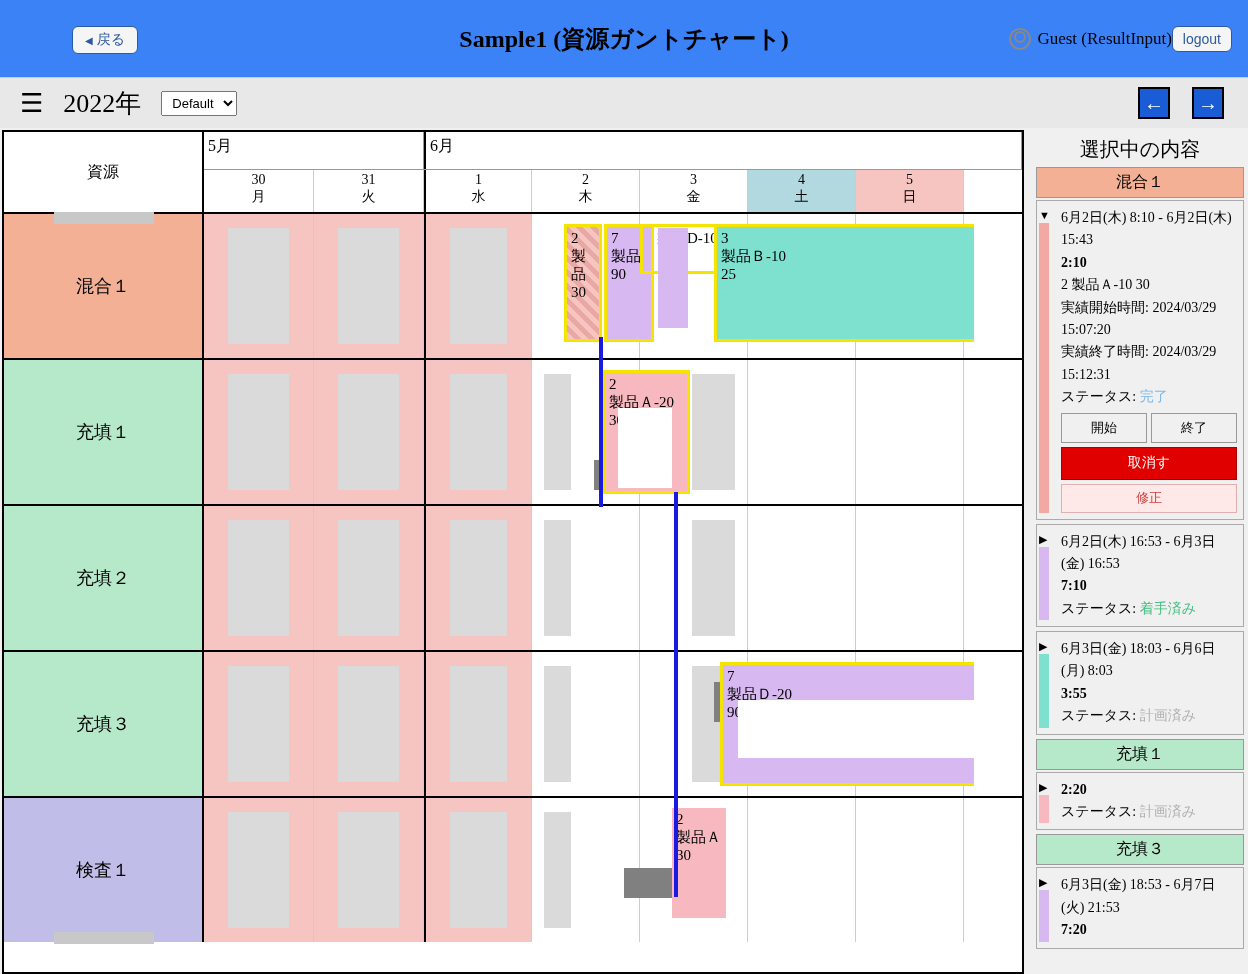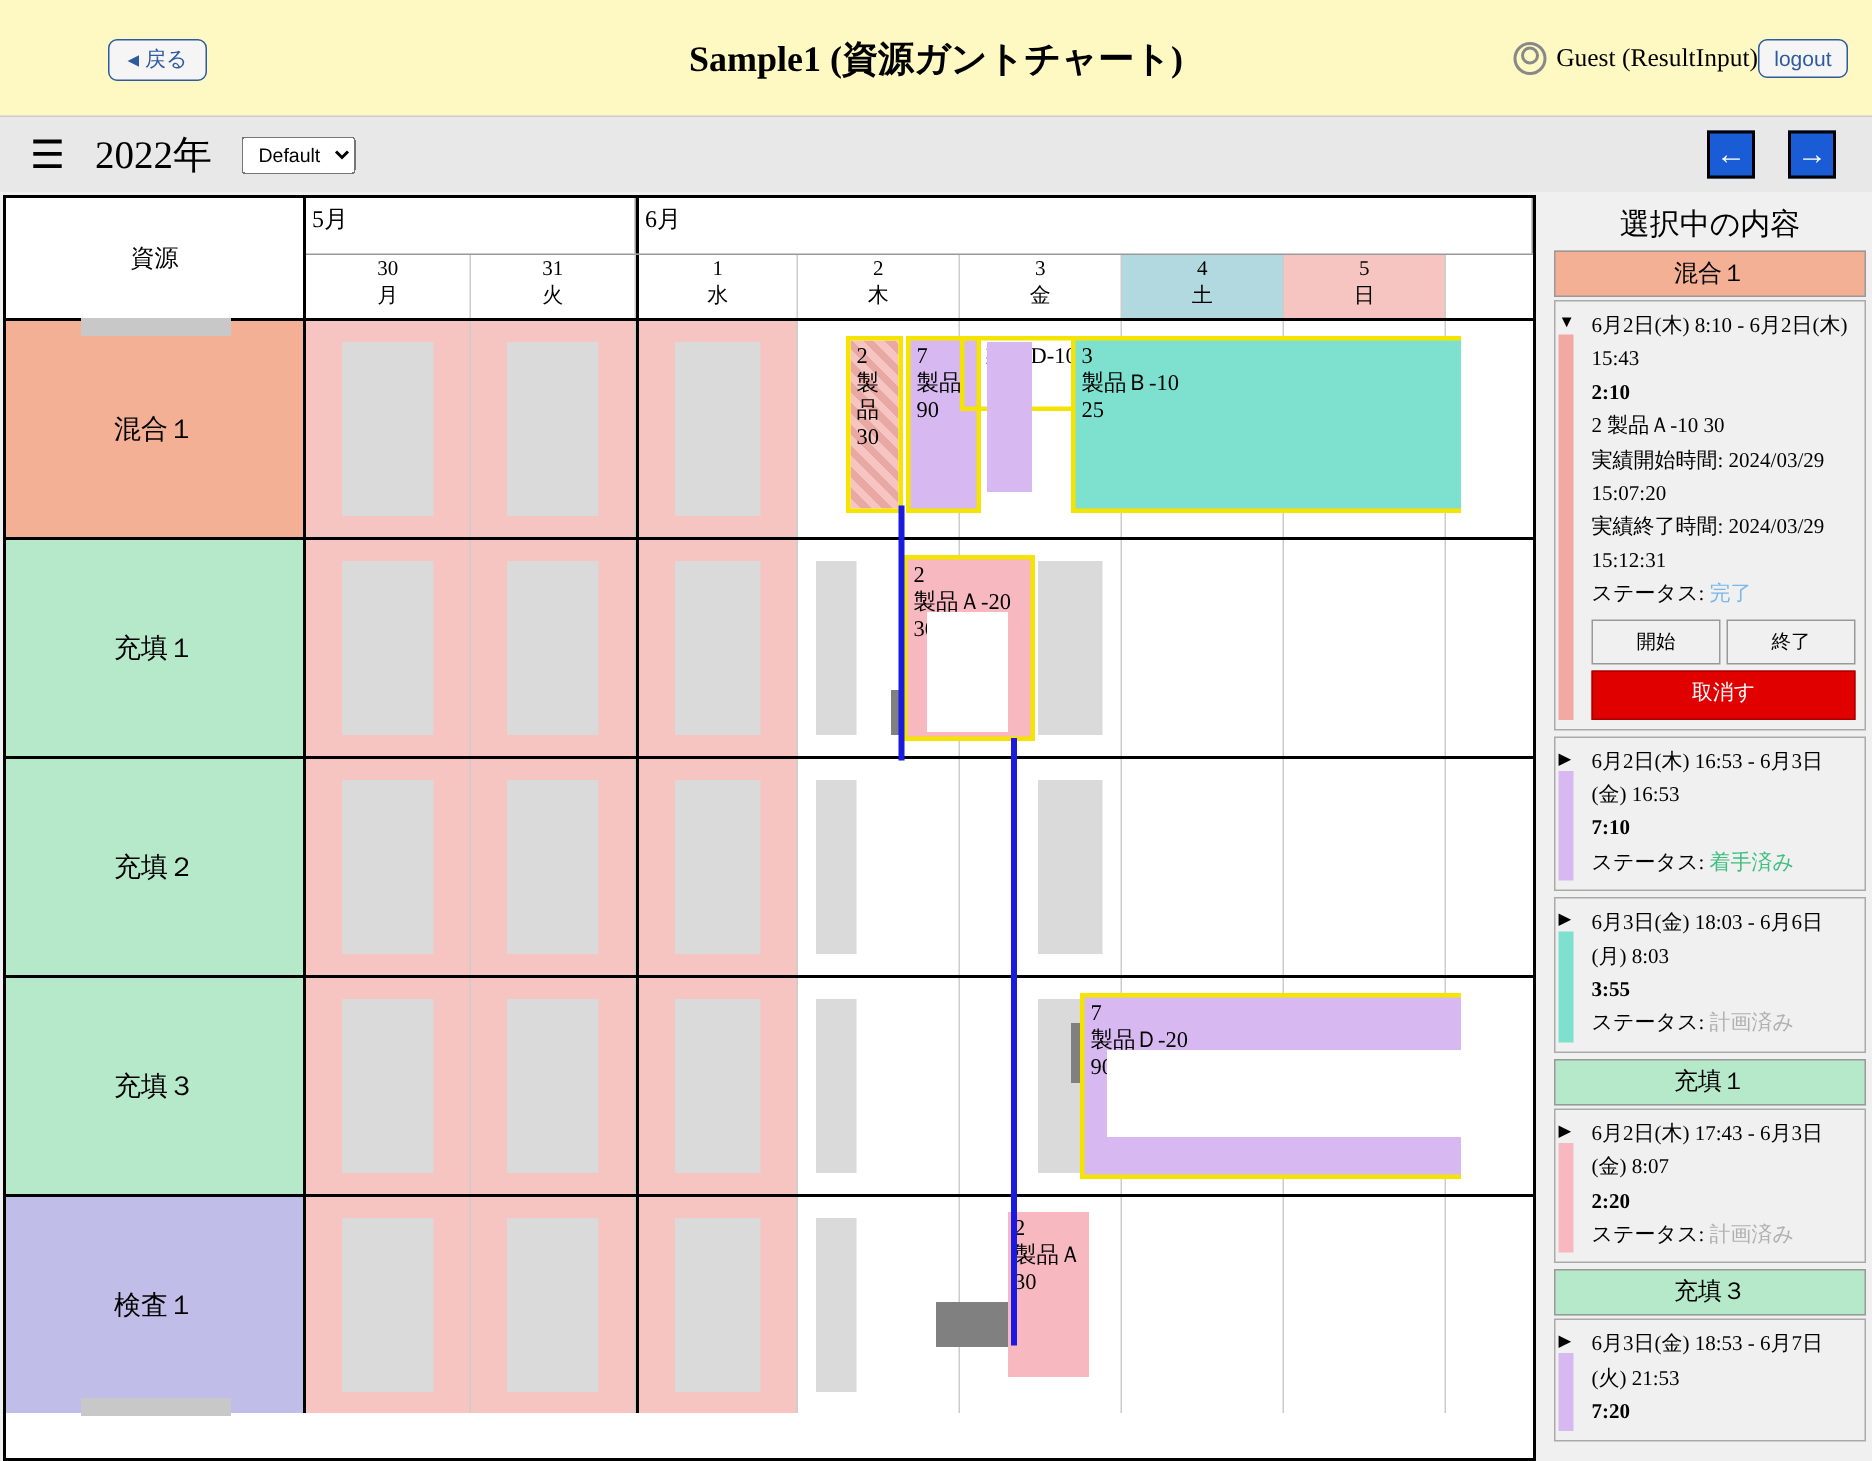--- a/index.html
+++ b/index.html
@@ -1,19 +1,19 @@
 <!DOCTYPE html>
 <html><head>
 <meta charset="utf-8">
 <style>
 * { box-sizing: border-box; margin: 0; padding: 0; }
 body { font-family: 'Times New Roman', serif; font-size: 14px; background: #f0f0f0; width: 1248px; height: 974px; overflow: hidden; }
 
 
-.top-header { background: #fef9c3; height: 78px; display: flex; align-items: center; padding: 0 20px; border-bottom: 1px solid #ccc; position: relative; }
+.top-header { background: #3b82f6; height: 78px; display: flex; align-items: center; padding: 0 20px; border-bottom: 1px solid #ccc; position: relative; }
 .back-btn { border: 1.5px solid #2e5b9f; border-radius: 6px; padding: 4px 12px; color: #2e5b9f; background: #f5f5f5; cursor: pointer; display: flex; align-items: center; font-size: 14px; position: absolute; left: 72px; top: 26px; }
 .back-btn::before { content: "◀"; font-size: 10px; margin-right: 4px; }
 .page-title { font-size: 24px; font-weight: bold; position: absolute; left: 50%; transform: translateX(-50%); }
 .user-block { position: absolute; right: 76px; display: flex; align-items: center; font-size: 17px; }
 .user-icon { width: 22px; height: 22px; border: 2px solid #888; border-radius: 50%; margin-right: 6px; display: flex; align-items: center; justify-content: center; }
 .user-icon::before { content: ""; width: 8px; height: 8px; border: 2px solid #888; border-radius: 50%; position: relative; top: -2px; }
 .logout-btn { border: 1.5px solid #2e5b9f; border-radius: 6px; padding: 4px 10px; color: #2e5b9f; background: #f5f5f5; cursor: pointer; position: absolute; right: 16px; font-size: 14px; }
 
 
 .toolbar { background: #e8e8e8; height: 50px; display: flex; align-items: center; padding: 0 20px; position: relative; }
@@ -302,20 +302,21 @@
             <div class="sel-dur">2:10</div>
             <div>2 製品Ａ-10 30</div>
             <div>実績開始時間: 2024/03/29 15:07:20</div>
             <div>実績終了時間: 2024/03/29 15:12:31</div>
             <div>ステータス: <span class="sel-status-done">完了</span></div>
             <div class="btn-row">
               <div class="btn-small">開始</div>
               <div class="btn-small">終了</div>
             </div>
             <div class="btn-cancel">取消す</div>
+            <div class="btn-fix">修正</div>
           </div>
         </div>
         <div class="sel-item">
           <span class="tri">▶</span>
           <span class="stripe" style="background:#d8b8f0"></span>
           <div class="body">
             <div>6月2日(木) 16:53 - 6月3日(金) 16:53</div>
             <div class="sel-dur">7:10</div>
             <div>ステータス: <span class="sel-status-start">着手済み</span></div>
           </div>
@@ -327,21 +328,20 @@
             <div>6月3日(金) 18:03 - 6月6日(月) 8:03</div>
             <div class="sel-dur">3:55</div>
             <div>ステータス: <span class="sel-status-plan">計画済み</span></div>
           </div>
         </div>
         <div class="sel-header green">充填１</div>
         <div class="sel-item">
           <span class="tri">▶</span>
           <span class="stripe" style="background:#f7b8c0"></span>
           <div class="body">
-            <div>6月2日(木) 17:43 - 6月3日(金) 8:07</div>
             <div class="sel-dur">2:20</div>
             <div>ステータス: <span class="sel-status-plan">計画済み</span></div>
           </div>
         </div>
         <div class="sel-header green">充填３</div>
         <div class="sel-item">
           <span class="tri">▶</span>
           <span class="stripe" style="background:#d8b8f0"></span>
           <div class="body">
             <div>6月3日(金) 18:53 - 6月7日(火) 21:53</div>

